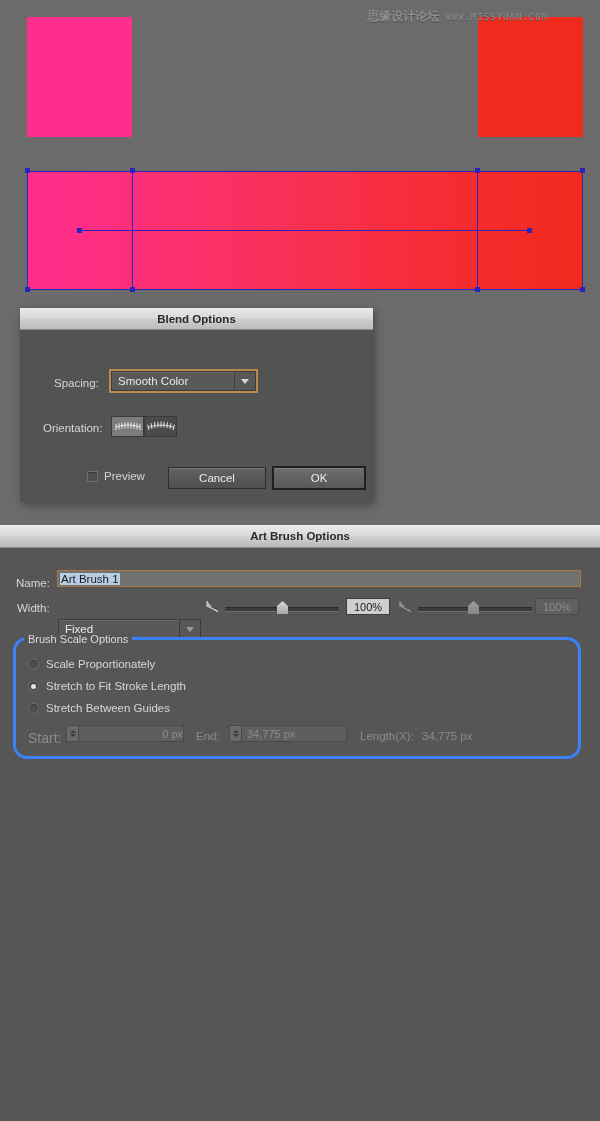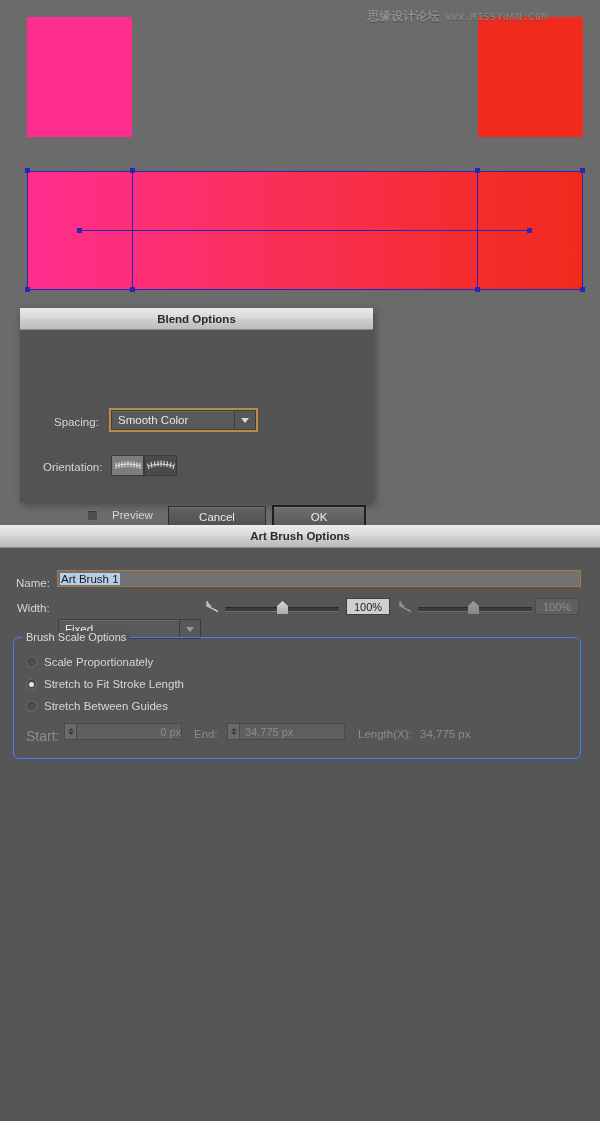--- a/index.html
+++ b/index.html
@@ -37,21 +37,21 @@
   .spine-pt{position:absolute;width:5px;height:5px;background:#2a24b8;}
 
   
   #blend-dialog{position:absolute;left:20px;top:308px;width:353px;height:194px;
      background:#535353;box-shadow:2px 3px 8px rgba(0,0,0,.35);}
   #blend-dialog .titlebar{height:21px;
      background:linear-gradient(to bottom,#e9e9e9 0%,#d9d9d9 48%,#cfcfcf 52%,#bcbcbc 100%);
      border-bottom:1px solid #8a8a8a;
      display:flex;align-items:center;justify-content:center;
      color:#2b2b2b;font-size:11.5px;font-weight:bold;}
-  #blend-dialog .body{position:relative;height:173px;margin-top:39px;}
+  #blend-dialog .body{position:relative;height:173px;}
   .form-label{color:#d6d6d6;font-size:11.5px;}
 
   .select-box{position:relative;background:#595959;border:1px solid #3d3d3d;
      box-shadow:inset 0 1px 0 #6b6b6b;height:20px;display:flex;align-items:center;
      color:#e8e8e8;font-size:11.5px;padding-left:6px;box-sizing:border-box;}
   .select-box.focus{outline:2px solid #b98a4b;outline-offset:0px;}
   .select-arrow{position:absolute;right:0;top:0;bottom:0;width:20px;
      border-left:1px solid #3d3d3d;background:#585858;display:flex;align-items:center;justify-content:center;}
   .select-arrow i{width:0;height:0;border-left:4px solid transparent;border-right:4px solid transparent;
      border-top:5px solid #d8d8d8;display:block;}
@@ -88,21 +88,21 @@
      border-bottom:1px solid #6e6e6e;border-radius:1px;}
   .slider-thumb{width:11px;height:13px;
      background:linear-gradient(to bottom,#d8d8d8,#a9a9a9);
      clip-path:polygon(50% 0%,100% 38%,100% 100%,0% 100%,0% 38%);}
   .slider-thumb.dim{background:linear-gradient(to bottom,#9d9d9d,#868686);}
 
   .numbox{height:17px;background:#cfcfcf;border:1px solid #3f3f3f;box-sizing:border-box;
      display:flex;align-items:center;justify-content:center;color:#1e1e1e;font-size:11px;}
   .numbox.dim{background:#5f5f5f;color:#8c8c8c;border-color:#4b4b4b;}
 
-  .group{position:absolute;border:1px solid #3b82f6;border-radius:6px;box-sizing:border-box;}
+  .group{position:absolute;border:3px solid #3b82f6;border-radius:14px;box-sizing:border-box;}
   .group > .glabel{position:absolute;top:-7px;left:8px;background:#565656;padding:0 4px;
      color:#dcdcdc;font-size:11px;}
 
   .radio{width:11px;height:11px;border-radius:50%;border:1px solid #6e6e6e;background:#4e4e4e;
      box-sizing:border-box;position:relative;box-shadow:inset 0 1px 1px rgba(0,0,0,.35);}
   .radio.on::after{content:"";position:absolute;left:2px;top:2px;width:5px;height:5px;
      border-radius:50%;background:#e2e2e2;}
 
   .dimtext{color:#8c8c8c;}
 
@@ -182,21 +182,21 @@
       <div class="seg-btn off">
         <svg width="28" height="14" viewBox="0 0 28 14">
           <g stroke="#dcdcdc" stroke-width="1.1" fill="none">
             <path d="M2 10 L0.6 4.6 M5 8.8 L4 3.2 M8 8 L7.5 2.2 M11 7.5 L11 1.8 M14 7.4 L14 1.6 M17 7.5 L17 1.8 M20 8 L20.5 2.2 M23 8.8 L24 3.2 M26 10 L27.4 4.6"></path>
             <path d="M2 7 Q14 3 26 7" stroke-width="1"></path>
           </g>
         </svg>
       </div>
     </div>
 
-    <div class="abs" style="left:22px;top:140px;display:flex;align-items:center;gap:14px;padding-left:45px;">
+    <div class="abs" style="left:22px;top:140px;display:flex;align-items:center;gap:6px;padding-left:45px;">
       <span class="chk"></span>
       <span class="form-label">Preview</span>
     </div>
 
     <div class="abs btn" style="left:148px;top:137px;width:98px;">
       <span>Cancel</span>
     </div>
     <div class="abs btn default" style="left:252px;top:136px;width:90px;height:24px;">
       <span>OK</span>
     </div>

